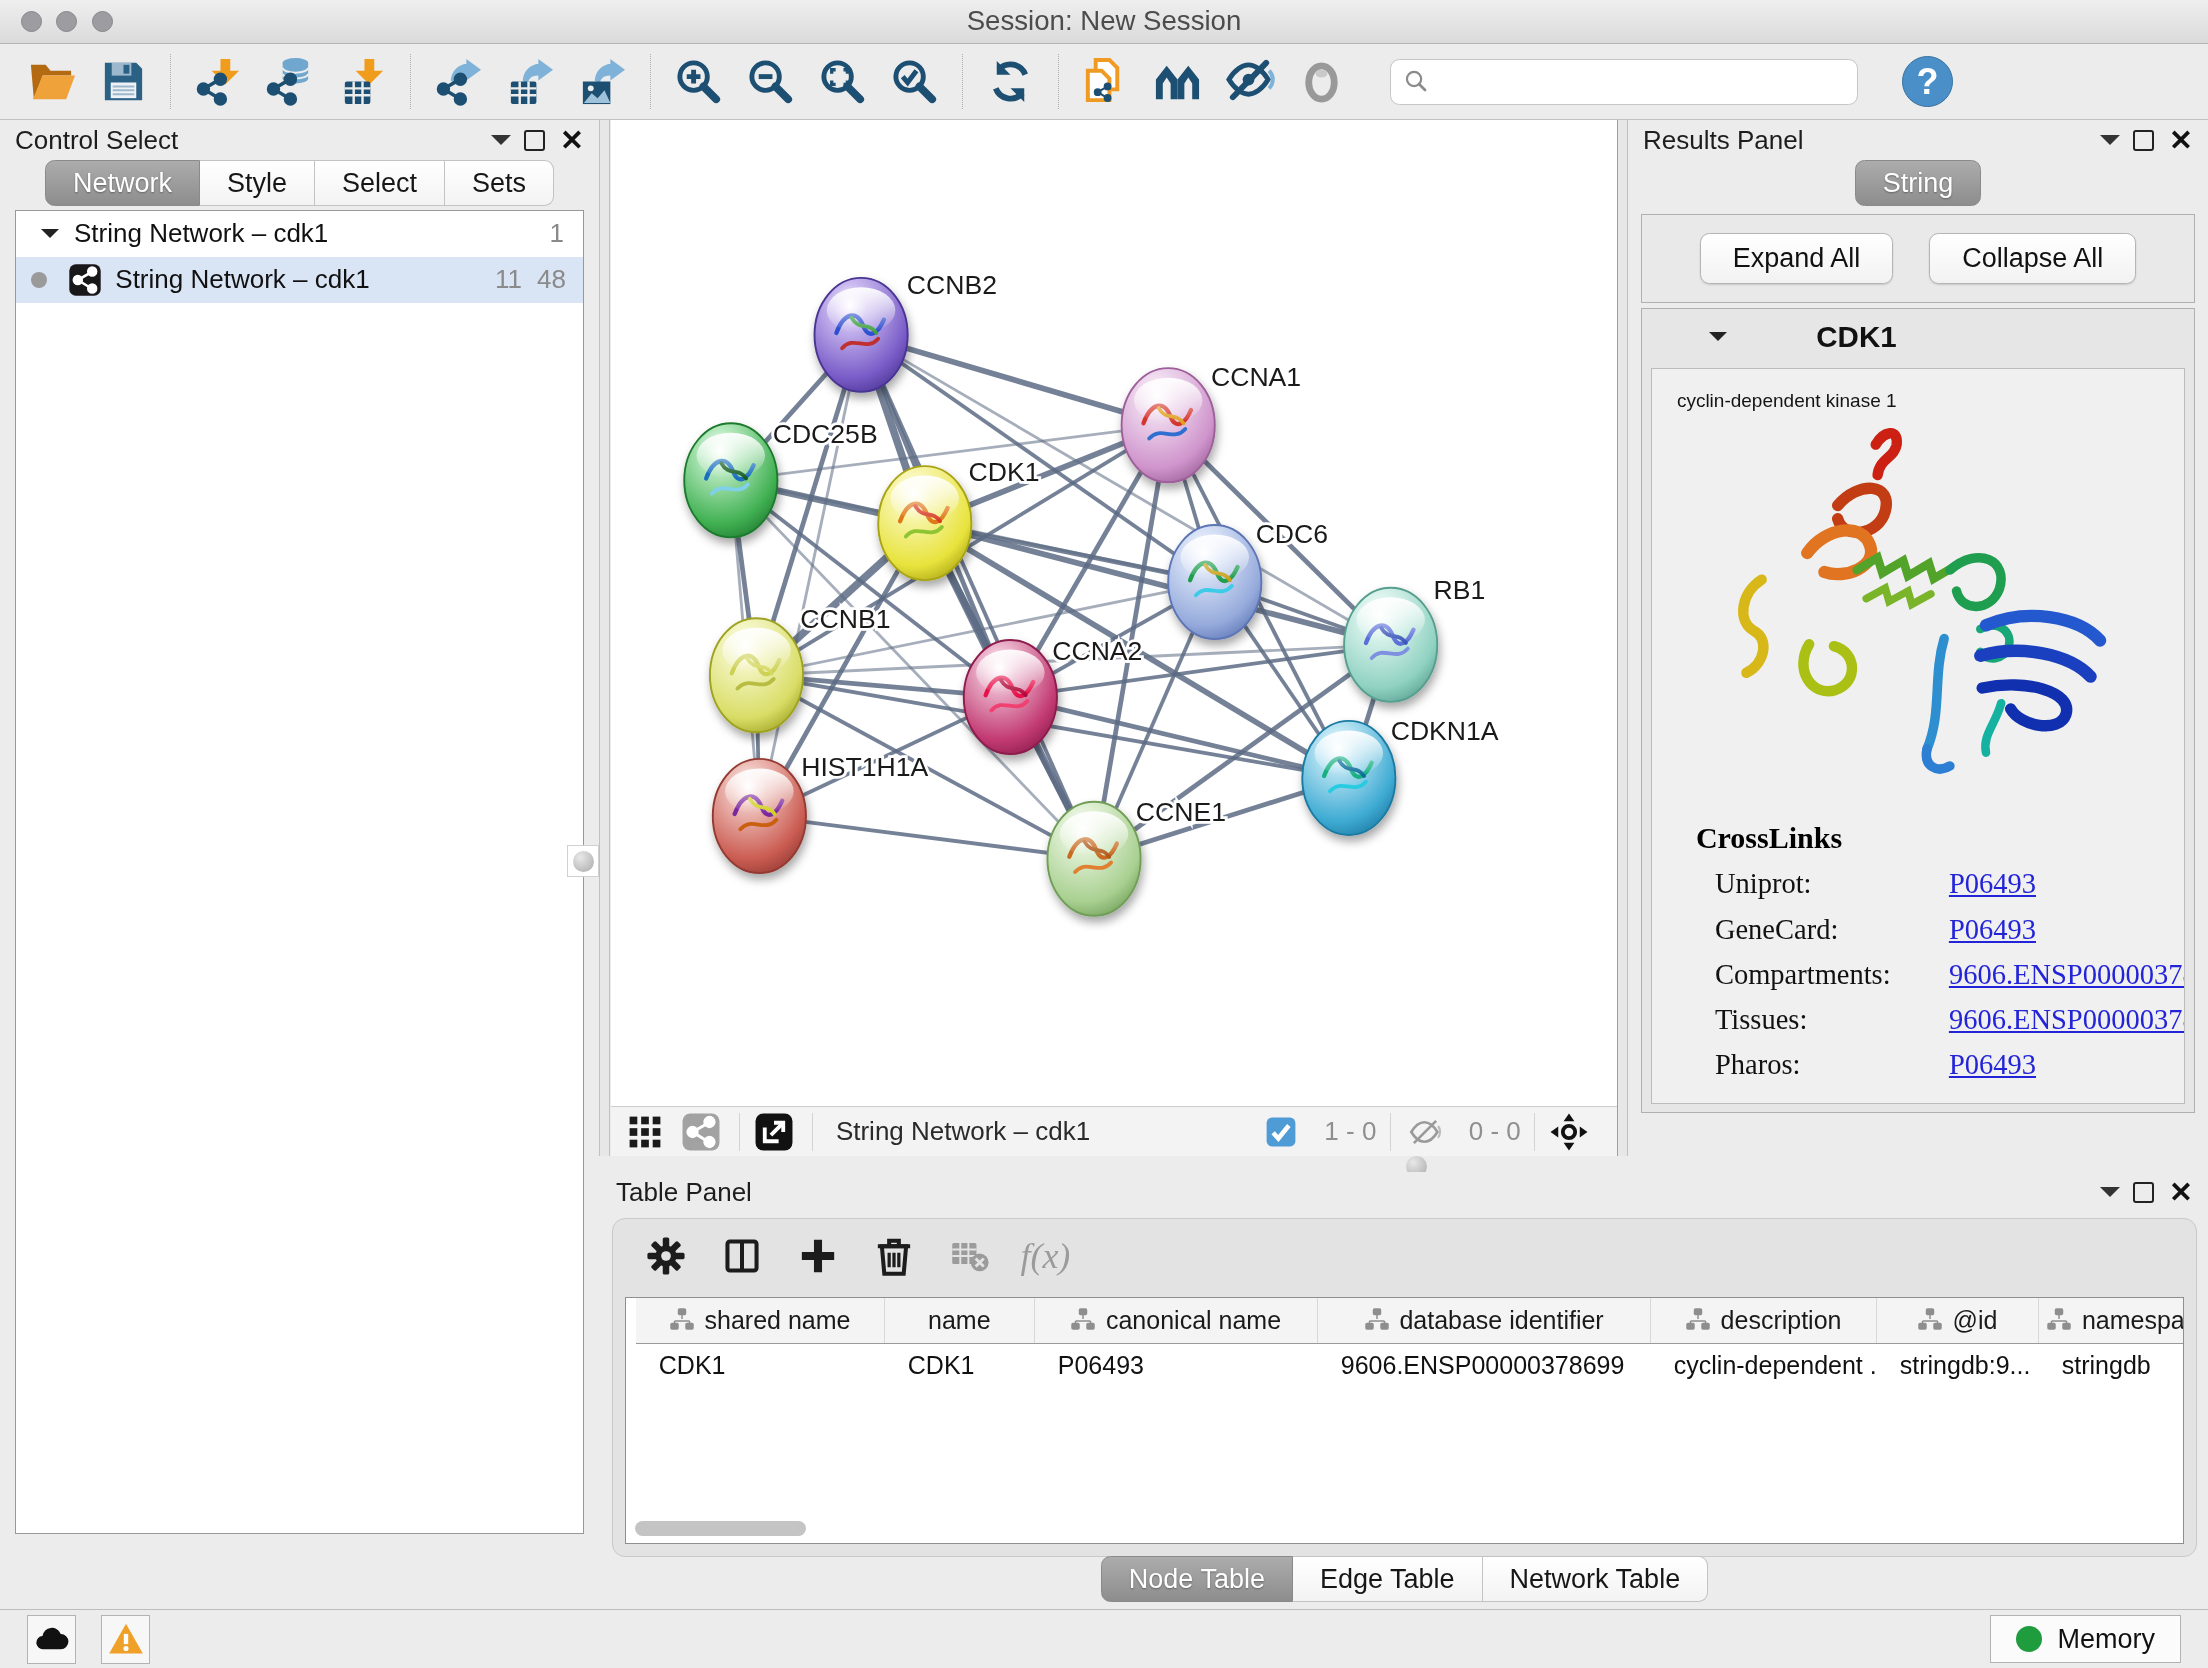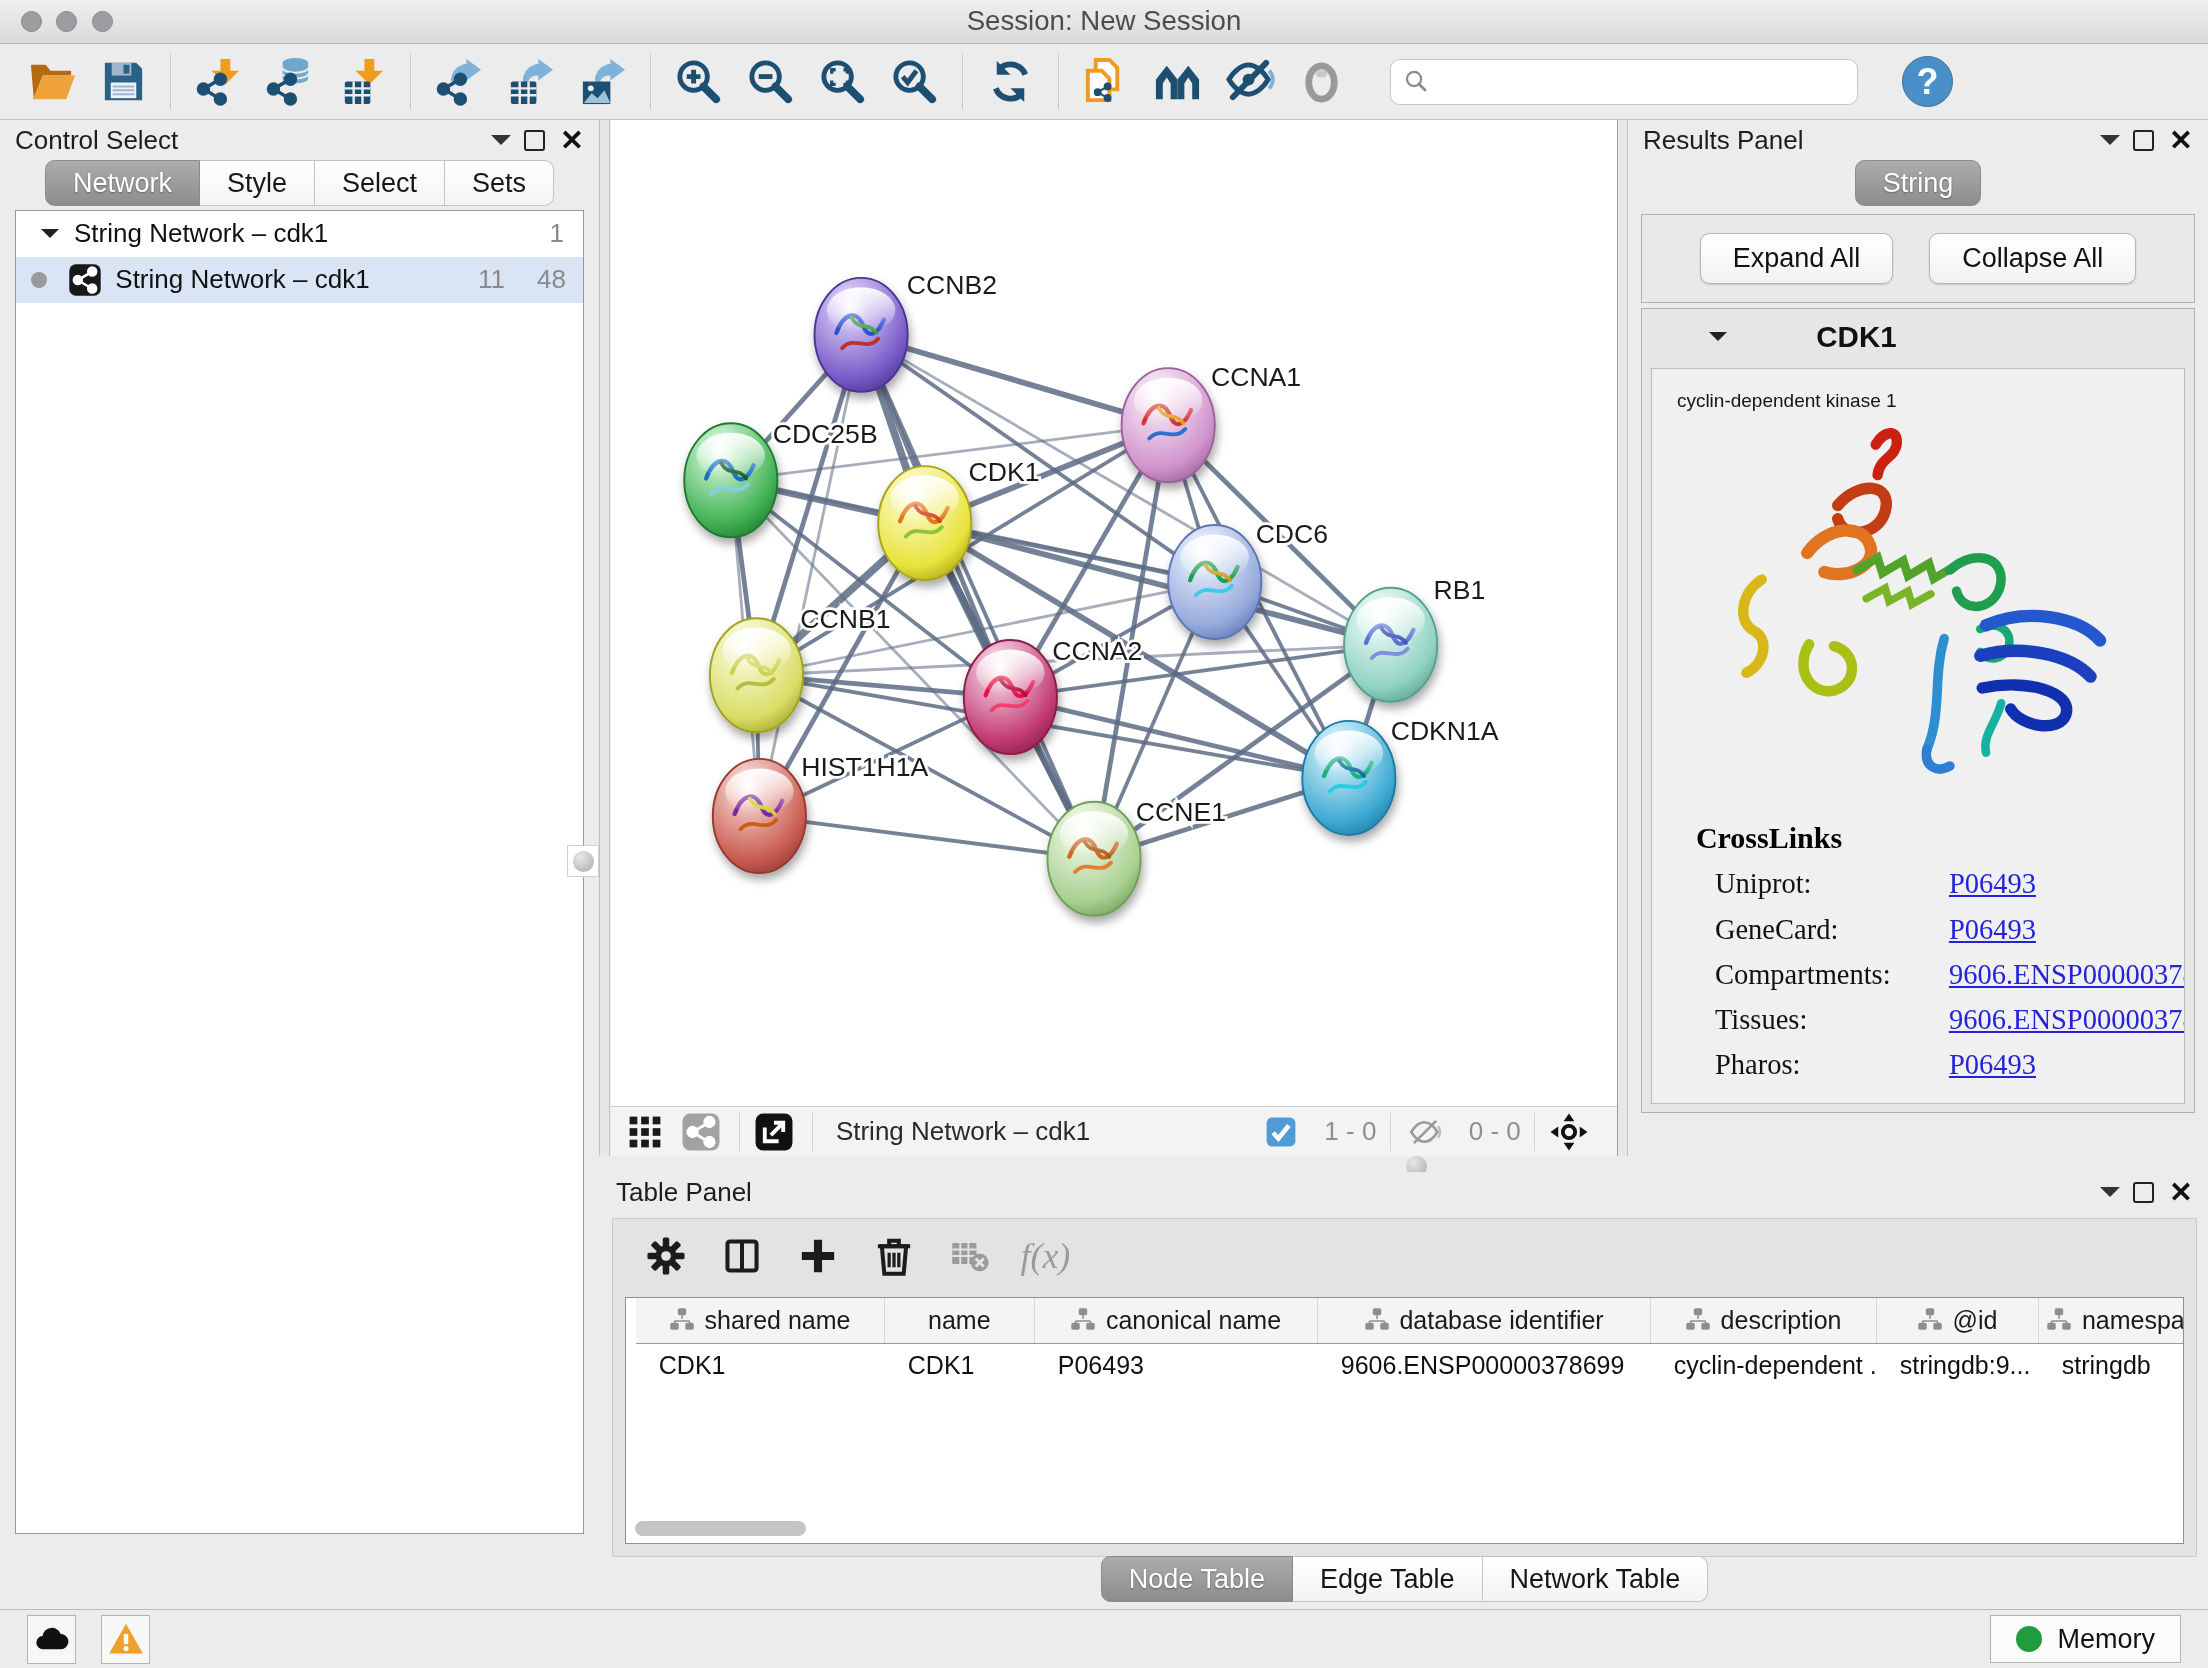--- a/index.html
+++ b/index.html
@@ -47,21 +47,21 @@
   .cp-subbar { display:flex; align-items:center; height:49px; margin-top:5.7px; padding:0 21px; }
   .cp-subbar svg { width:34px; height:34px; }
   .cp-status { flex:1; text-align:center; font-size:26px; color:#1c1c1c; }
   .tree-box { margin:3.8px 15px 0; height:1324px; background:#fff; border:1.9px solid #989898; }
   .tree-row { display:flex; align-items:center; height:46px; font-size:26px; color:#111; }
   .tree-caret { width:0; height:0; border:9.5px solid transparent; border-top-color:#222; margin:8.6px 15px 0 25px; }
   .tree-count { margin-left:auto; margin-right:19px; color:#8a8a8a; }
   .tree-row.selected { background:#d9e4f5; }
   .tree-dot { width:16px; height:16px; border-radius:50%; background:#9a9a9a; margin:0 21px 0 15px; flex:none; }
   .tree-badge { width:34px; height:34px; margin-right:13.3px; flex:none; }
-  .tree-nums { margin-left:auto; display:flex; gap:32px; margin-right:17px; color:#8a8a8a; }
+  .tree-nums { margin-left:auto; display:flex; gap:15px; margin-right:17px; color:#8a8a8a; }
 
   
   .v-split-l { position:absolute; left:599px; top:120px; width:11.4px; height:1036px; background:#e7e7e7;
     border-left:1px solid #c0c0c0; border-right:1px solid #c0c0c0; }
   .v-split-r { position:absolute; left:1617px; top:120px; width:11.4px; height:1036px; background:#e7e7e7;
     border-left:1.9px solid #9e9e9e; border-right:1px solid #c0c0c0; }
   .split-handle { position:absolute; width:32px; height:32px; background:#fff; border:1px solid #d0d0d0;
     display:flex; align-items:center; justify-content:center; }
   .split-handle i { width:21px; height:21px; border-radius:50%;
     background:radial-gradient(circle at 35% 30%, #e8e8e8, #a9a9a9); display:block; }
@@ -96,21 +96,21 @@
   .rp-desc { font-size:19px; color:#141414; padding:21px 0 0 25px; }
   .rp-protein { display:block; margin:5.7px auto 0; }
   .crosslinks { font-family:"Liberation Serif",serif; margin-top:17px; }
   .cl-head { font-size:30px; font-weight:bold; color:#000; margin-left:44px; }
   .cl-row { display:flex; font-size:28.5px; margin:13.3px 0 0 63px; }
   .cl-label { width:234px; color:#111; flex:none; }
   .cl-link { color:#2323d8; text-decoration:underline; }
 
   
   .table-panel { position:absolute; left:601px; top:1172px; width:1607px; height:438px; background:#ececec; }
-  .tp-body { margin:5.7px 11.4px 0; height:339px; background:#e3e3e3; border:1px solid #c9c9c9; border-radius:1px; position:relative; }
+  .tp-body { margin:5.7px 11.4px 0; height:339px; background:#e3e3e3; border:1px solid #c9c9c9; border-radius:13px; position:relative; }
   .tp-toolbar { display:flex; align-items:center; height:74px; padding-left:27px; gap:25px; }
   .tp-tool { width:51px; height:51px; display:flex; align-items:center; justify-content:center; }
   .tp-tool svg { width:42px; height:42px; }
   .tp-fx { font-family:"Liberation Serif",serif; font-style:italic; font-size:36px; color:#9b9b9b; }
   .tp-table { position:absolute; left:11.4px; right:11.4px; top:78px; bottom:11.4px; background:#fff;
     border:1.9px solid #8f8f8f; overflow:hidden;padding-left:10px; }
   .tp-hrow { display:flex; height:46px; background:#f4f4f4; border-bottom:1.9px solid #9a9a9a; }
   .tp-hcell { display:flex; align-items:center; justify-content:center; gap:9.5px; font-size:25px; color:#1a1a1a;
     border-right:1px solid #d8d8d8; overflow:hidden; white-space:nowrap; flex:none; }
   .tp-hcell svg { width:26px; height:26px; flex:none; }

